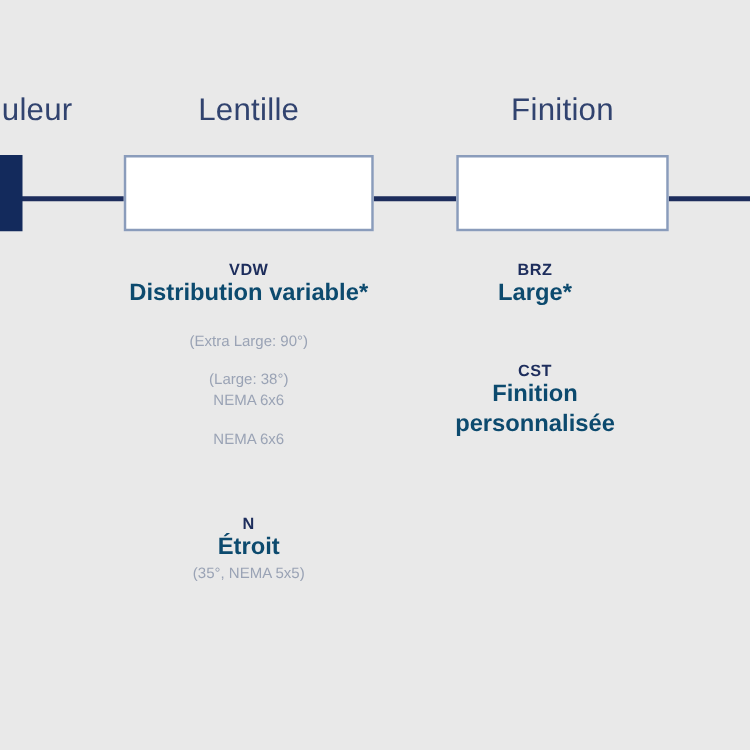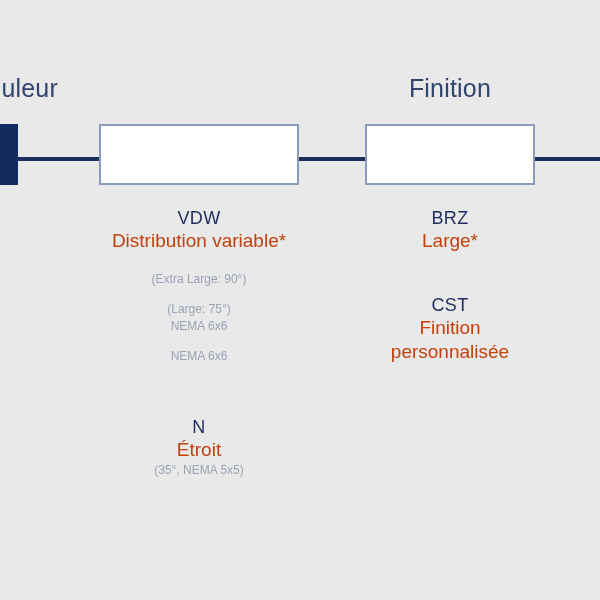--- a/index.html
+++ b/index.html
@@ -97,39 +97,39 @@
     text-align: center;
   }
 
   .opt-lentille {
     left: 79px;
     width: 240px;
     top: 196px;
   }
 
   .opt-finition {
-    left: 370px;
+    left: 348px;
     width: 160px;
     top: 196px;
   }
 
   .opt-group { margin-bottom: 0; }
 
   .opt-code {
-    font-size: 18px;
-    font-weight: 400;
+    font-size: 13px;
+    font-weight: 700;
     color: #1d2d5c;
     letter-spacing: 0.4px;
     line-height: 1.18;
   }
 
   .opt-name {
     font-size: 19px;
-    font-weight: 400;
-    color: #c2410c;
+    font-weight: 700;
+    color: #0c4a6e;
     line-height: 1.24;
   }
 
   .opt-detail {
     font-size: 12px;
     font-weight: 400;
     color: #9aa3b5;
     line-height: 1.38;
   }
 
@@ -139,39 +139,40 @@
   .spacer-xl { height: 52px; }
 </style>
 </head>
 <body>
 
 <div id="diagram">
 
   <div class="rail"></div>
 
   <div class="col-header hdr-couleur">uleur</div>
+  <div class="col-header hdr-lentille">Lentille</div>
   <div class="col-header hdr-finition">Finition</div>
 
   <div class="node filled node-couleur"></div>
   <div class="node node-lentille"></div>
   <div class="node node-finition"></div>
 
   <div class="options opt-lentille">
 
     <div class="opt-group">
       <div class="opt-code">VDW</div>
       <div class="opt-name">Distribution variable*</div>
 
       <div class="spacer-md"></div>
 
       <div class="opt-detail">(Extra Large: 90°)</div>
 
       <div class="spacer-sm"></div>
 
-      <div class="opt-detail">(Large: 75°)</div>
+      <div class="opt-detail">(Large: 38°)</div>
       <div class="opt-detail">NEMA 6x6</div>
 
       <div class="spacer-sm"></div>
 
       <div class="opt-detail">NEMA 6x6</div>
     </div>
 
     <div class="spacer-xl"></div>
 
     <div class="opt-group">

